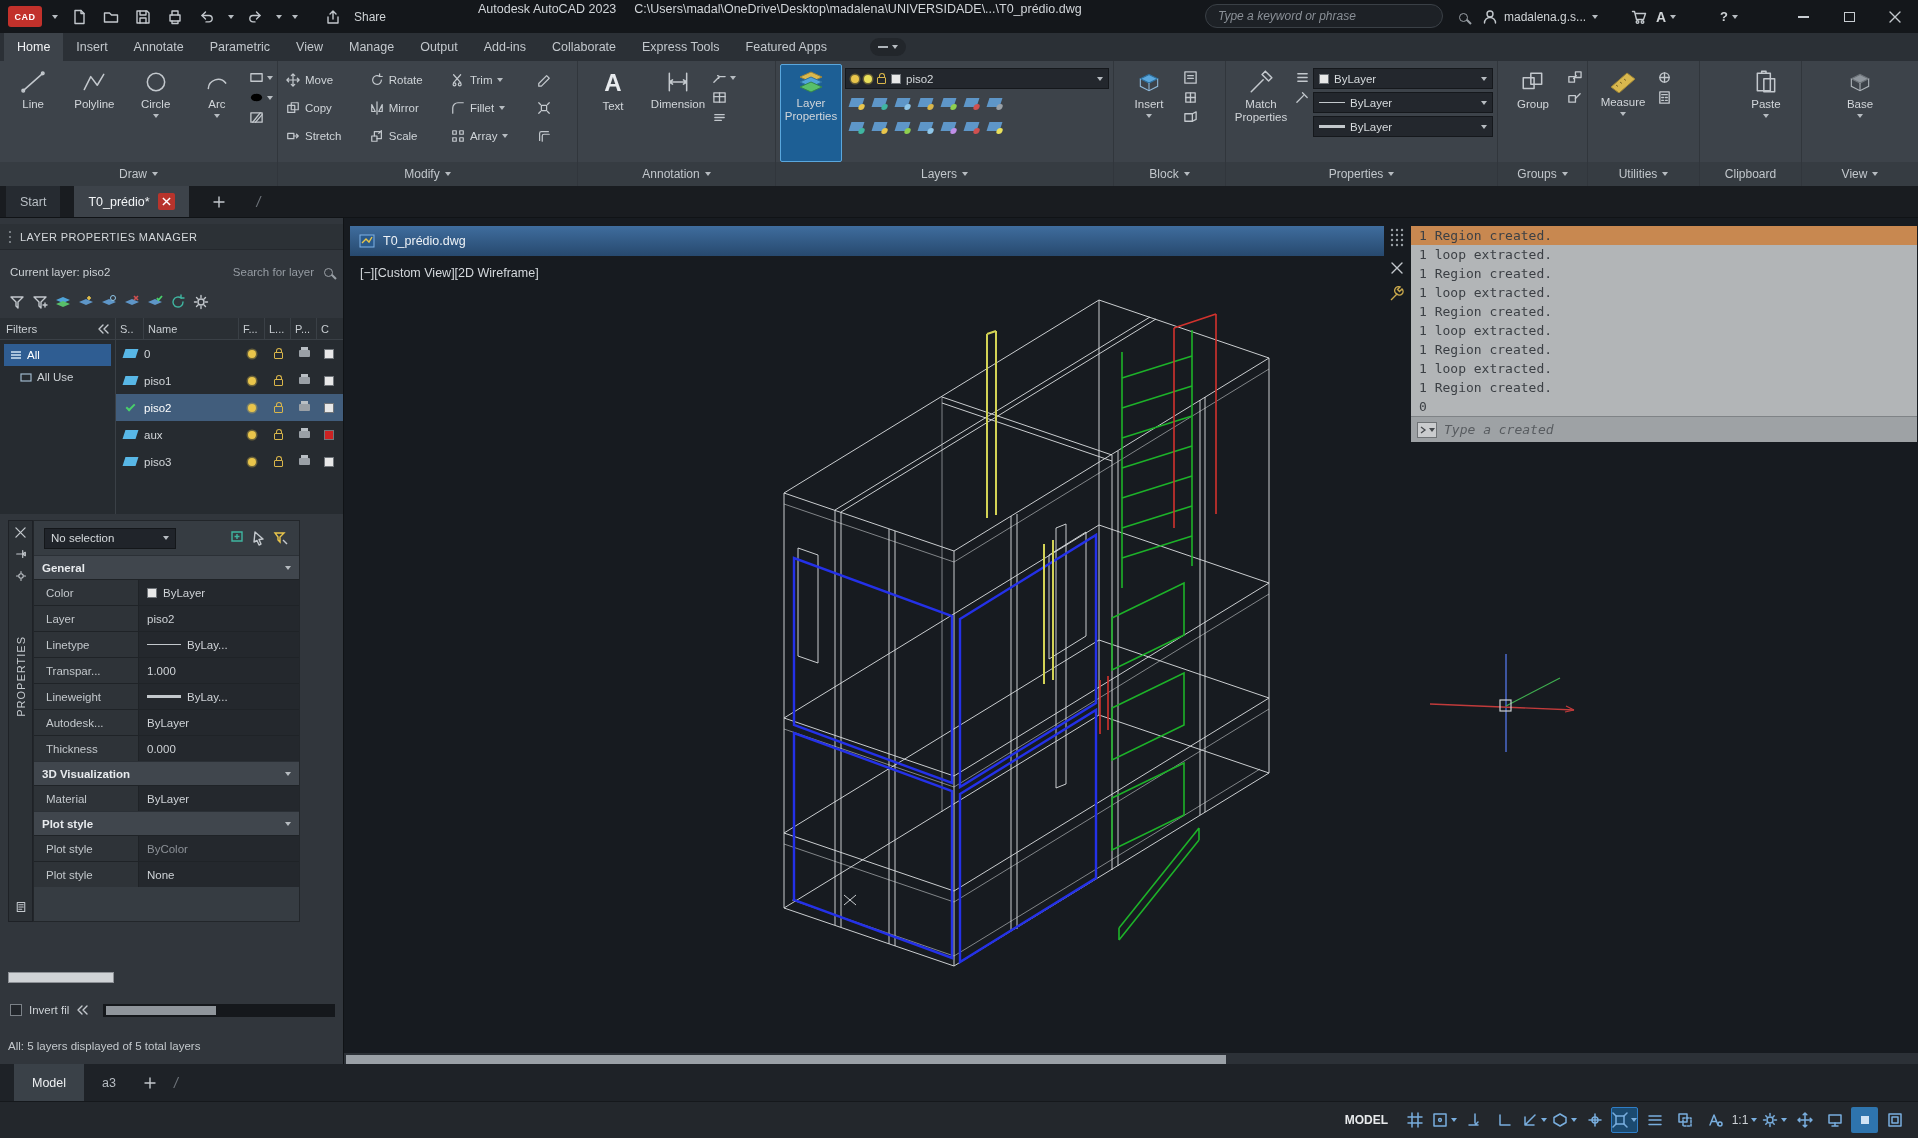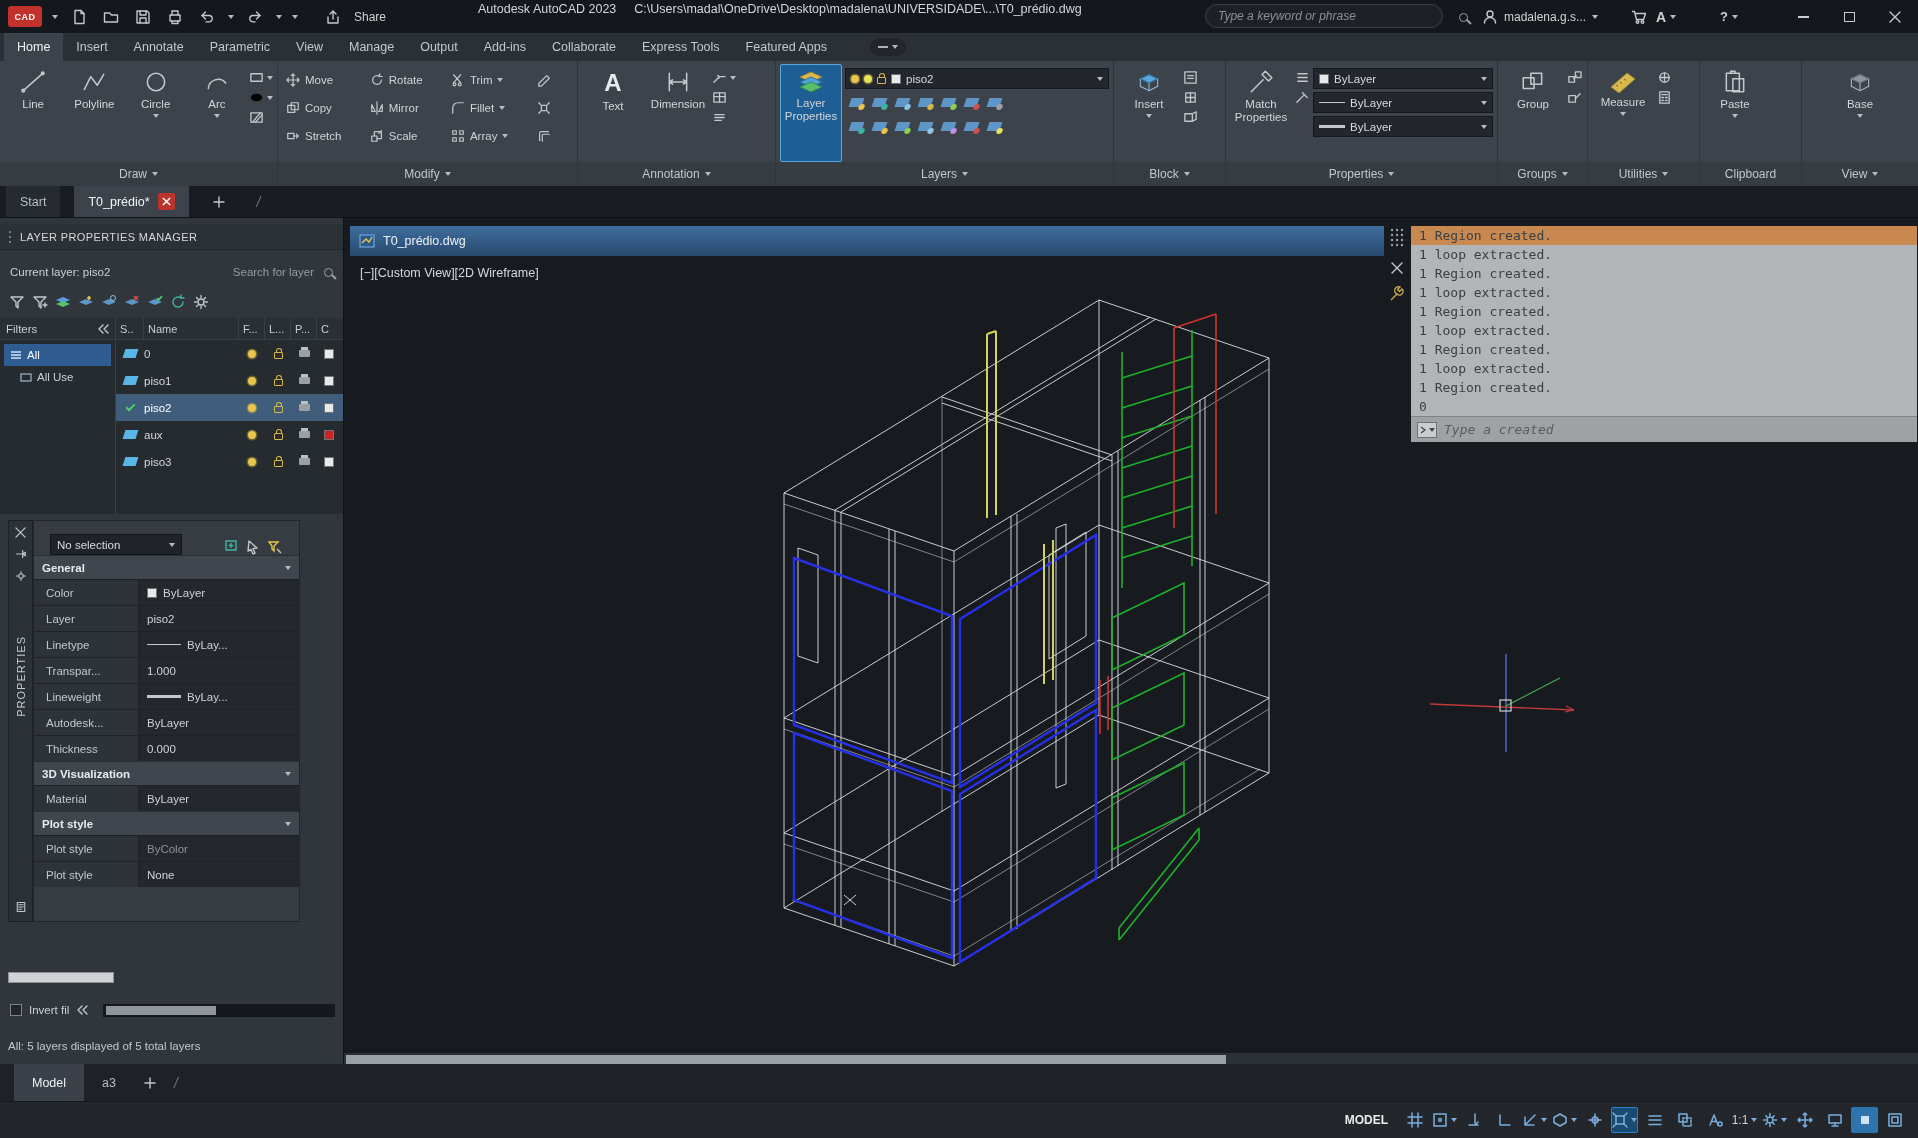--- a/index.html
+++ b/index.html
@@ -75,21 +75,21 @@
 .invertrow{position:absolute;left:0;top:780px;width:343px;height:24px;display:flex;align-items:center;gap:7px;padding-left:10px;font-size:11.5px;color:#ccd1d5}
 .cbx{width:12px;height:12px;background:#22262b;border:1px solid #7b8187;display:inline-block}
 .track{height:13px;background:#15181c;position:relative}
 .thumb{position:absolute;top:2px;height:9px;background:#8f959b}
 .lpmstatus{position:absolute;left:8px;top:822px;font-size:11.5px;color:#c3c8cc}
 
 #propwrap{left:8px;top:520px;width:292px;height:402px;display:flex;z-index:5}
 #proprail{width:25px;background:#2c3136;border:1px solid #1e2126;display:flex;flex-direction:column;align-items:center;gap:10px;padding-top:6px}
 .vtext{writing-mode:vertical-rl;transform:rotate(180deg);font-size:11px;letter-spacing:1px;color:#c6cbd0;margin-top:44px}
 #propmain{flex:1;background:#363c42;border:1px solid #22262a;overflow:hidden}
-.ppalhead{height:34px;display:flex;align-items:flex-end;gap:6px;padding:0 16px}
+.ppalhead{height:34px;display:flex;align-items:center;gap:6px;padding:0 10px}
 .pselect{width:132px;height:21px;background:#20242a;border:1px solid #14171a;display:flex;align-items:center;justify-content:space-between;padding:0 6px;font-size:11.5px;color:#d6dadd}
 .psec{height:24px;display:flex;align-items:center;justify-content:space-between;padding:0 8px;background:#40464d;color:#e8ebee;font-size:11.5px;font-weight:bold;border-top:1px solid #2b3036}
 .prow{height:26px;display:flex;border-top:1px solid #1f2327;font-size:11.5px}
 .plab{width:104px;background:#2e3338;color:#c3c8cc;display:flex;align-items:center;padding-left:12px}
 .pval{flex:1;background:#24282d;color:#cfd3d7;display:flex;align-items:center;gap:6px;padding-left:8px;border-left:1px solid #1f2327}
 .pval.dim{color:#8d9298}
 .linetypepv{width:34px;height:0;border-top:1.6px solid #c3c8cc;display:inline-block}
 
 #canvas{left:343px;top:218px;width:1575px;height:846px;background:#171b20;border-left:1px solid #101316}
 .doctitle{position:absolute;left:6px;top:8px;width:1034px;height:30px;background:linear-gradient(180deg,#3f6d9e,#27496e);display:flex;align-items:center;gap:8px;padding:0 9px;color:#eef2f6;font-size:12.5px}
@@ -642,21 +642,21 @@
             </span>
         </div>
       </div>
       <div class="rlabel">
           <span>Utilities</span>
           <span class="caret sm"></span>
         </div>
     </div>
 
     <div class="rpanel" style="width:102px">
-      <div class="rbody" style="justify-content:flex-start">
+      <div class="rbody" style="justify-content:flex-end">
         <div class="btool">
           <svg class="ic" width="26" height="26" viewBox="0 0 24 24">
               <rect x="4" y="4" width="12" height="16"></rect>
               <path d="M8 4V2h4v2"></path>
               <rect x="10" y="9" width="10" height="12"></rect>
             </svg>
           <span>Paste</span>
           <span class="caret sm"></span>
         </div>
       </div>

